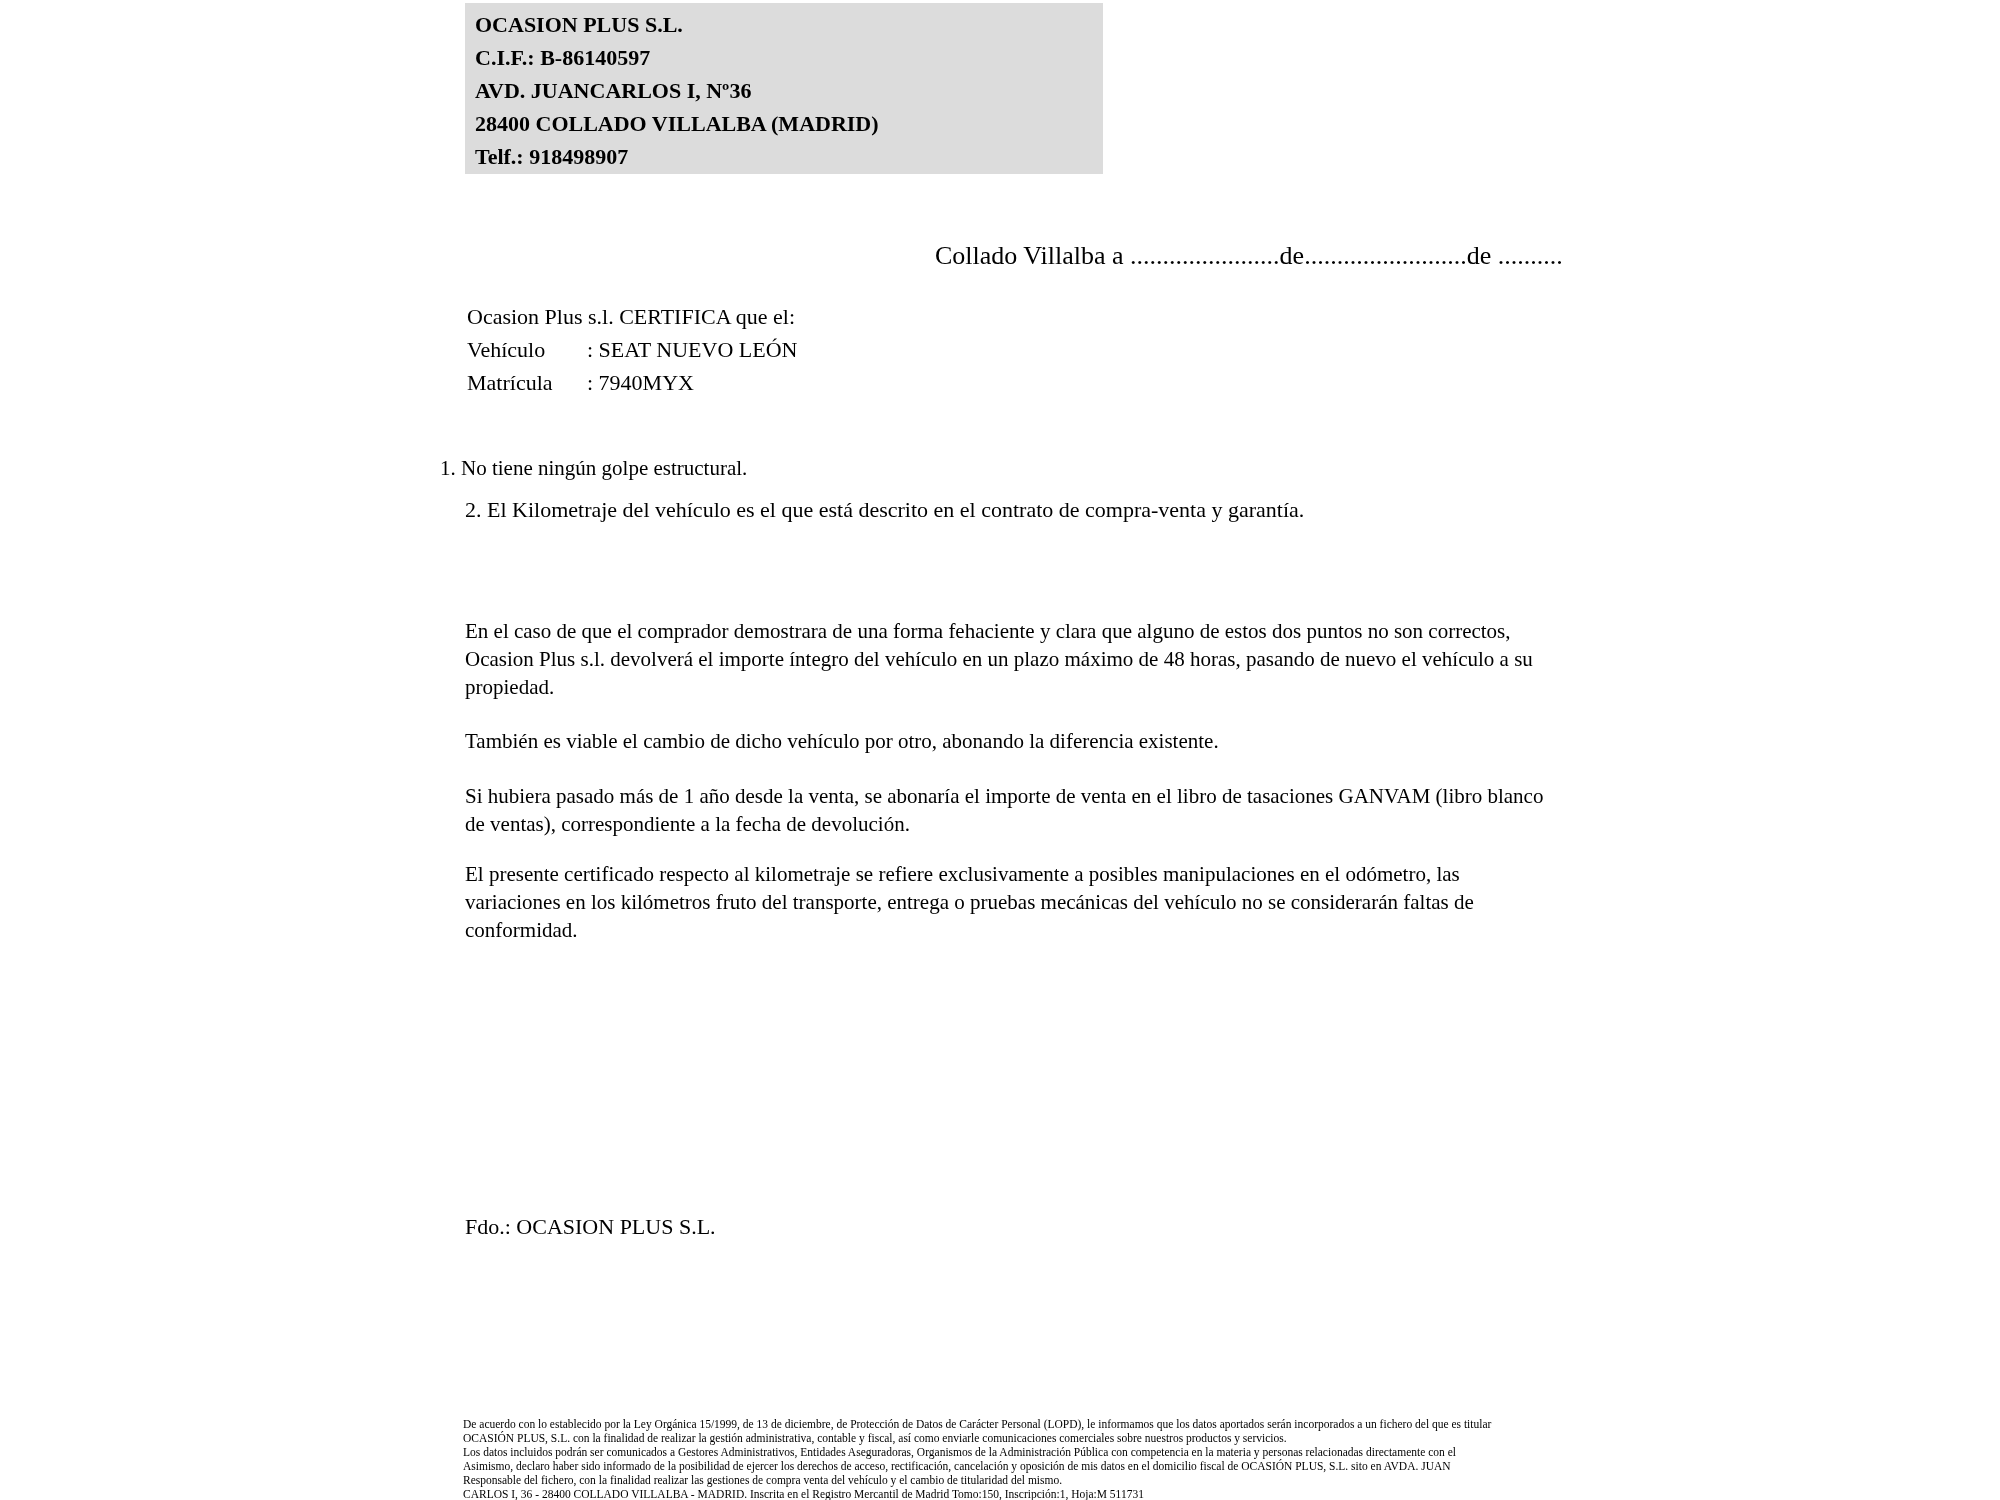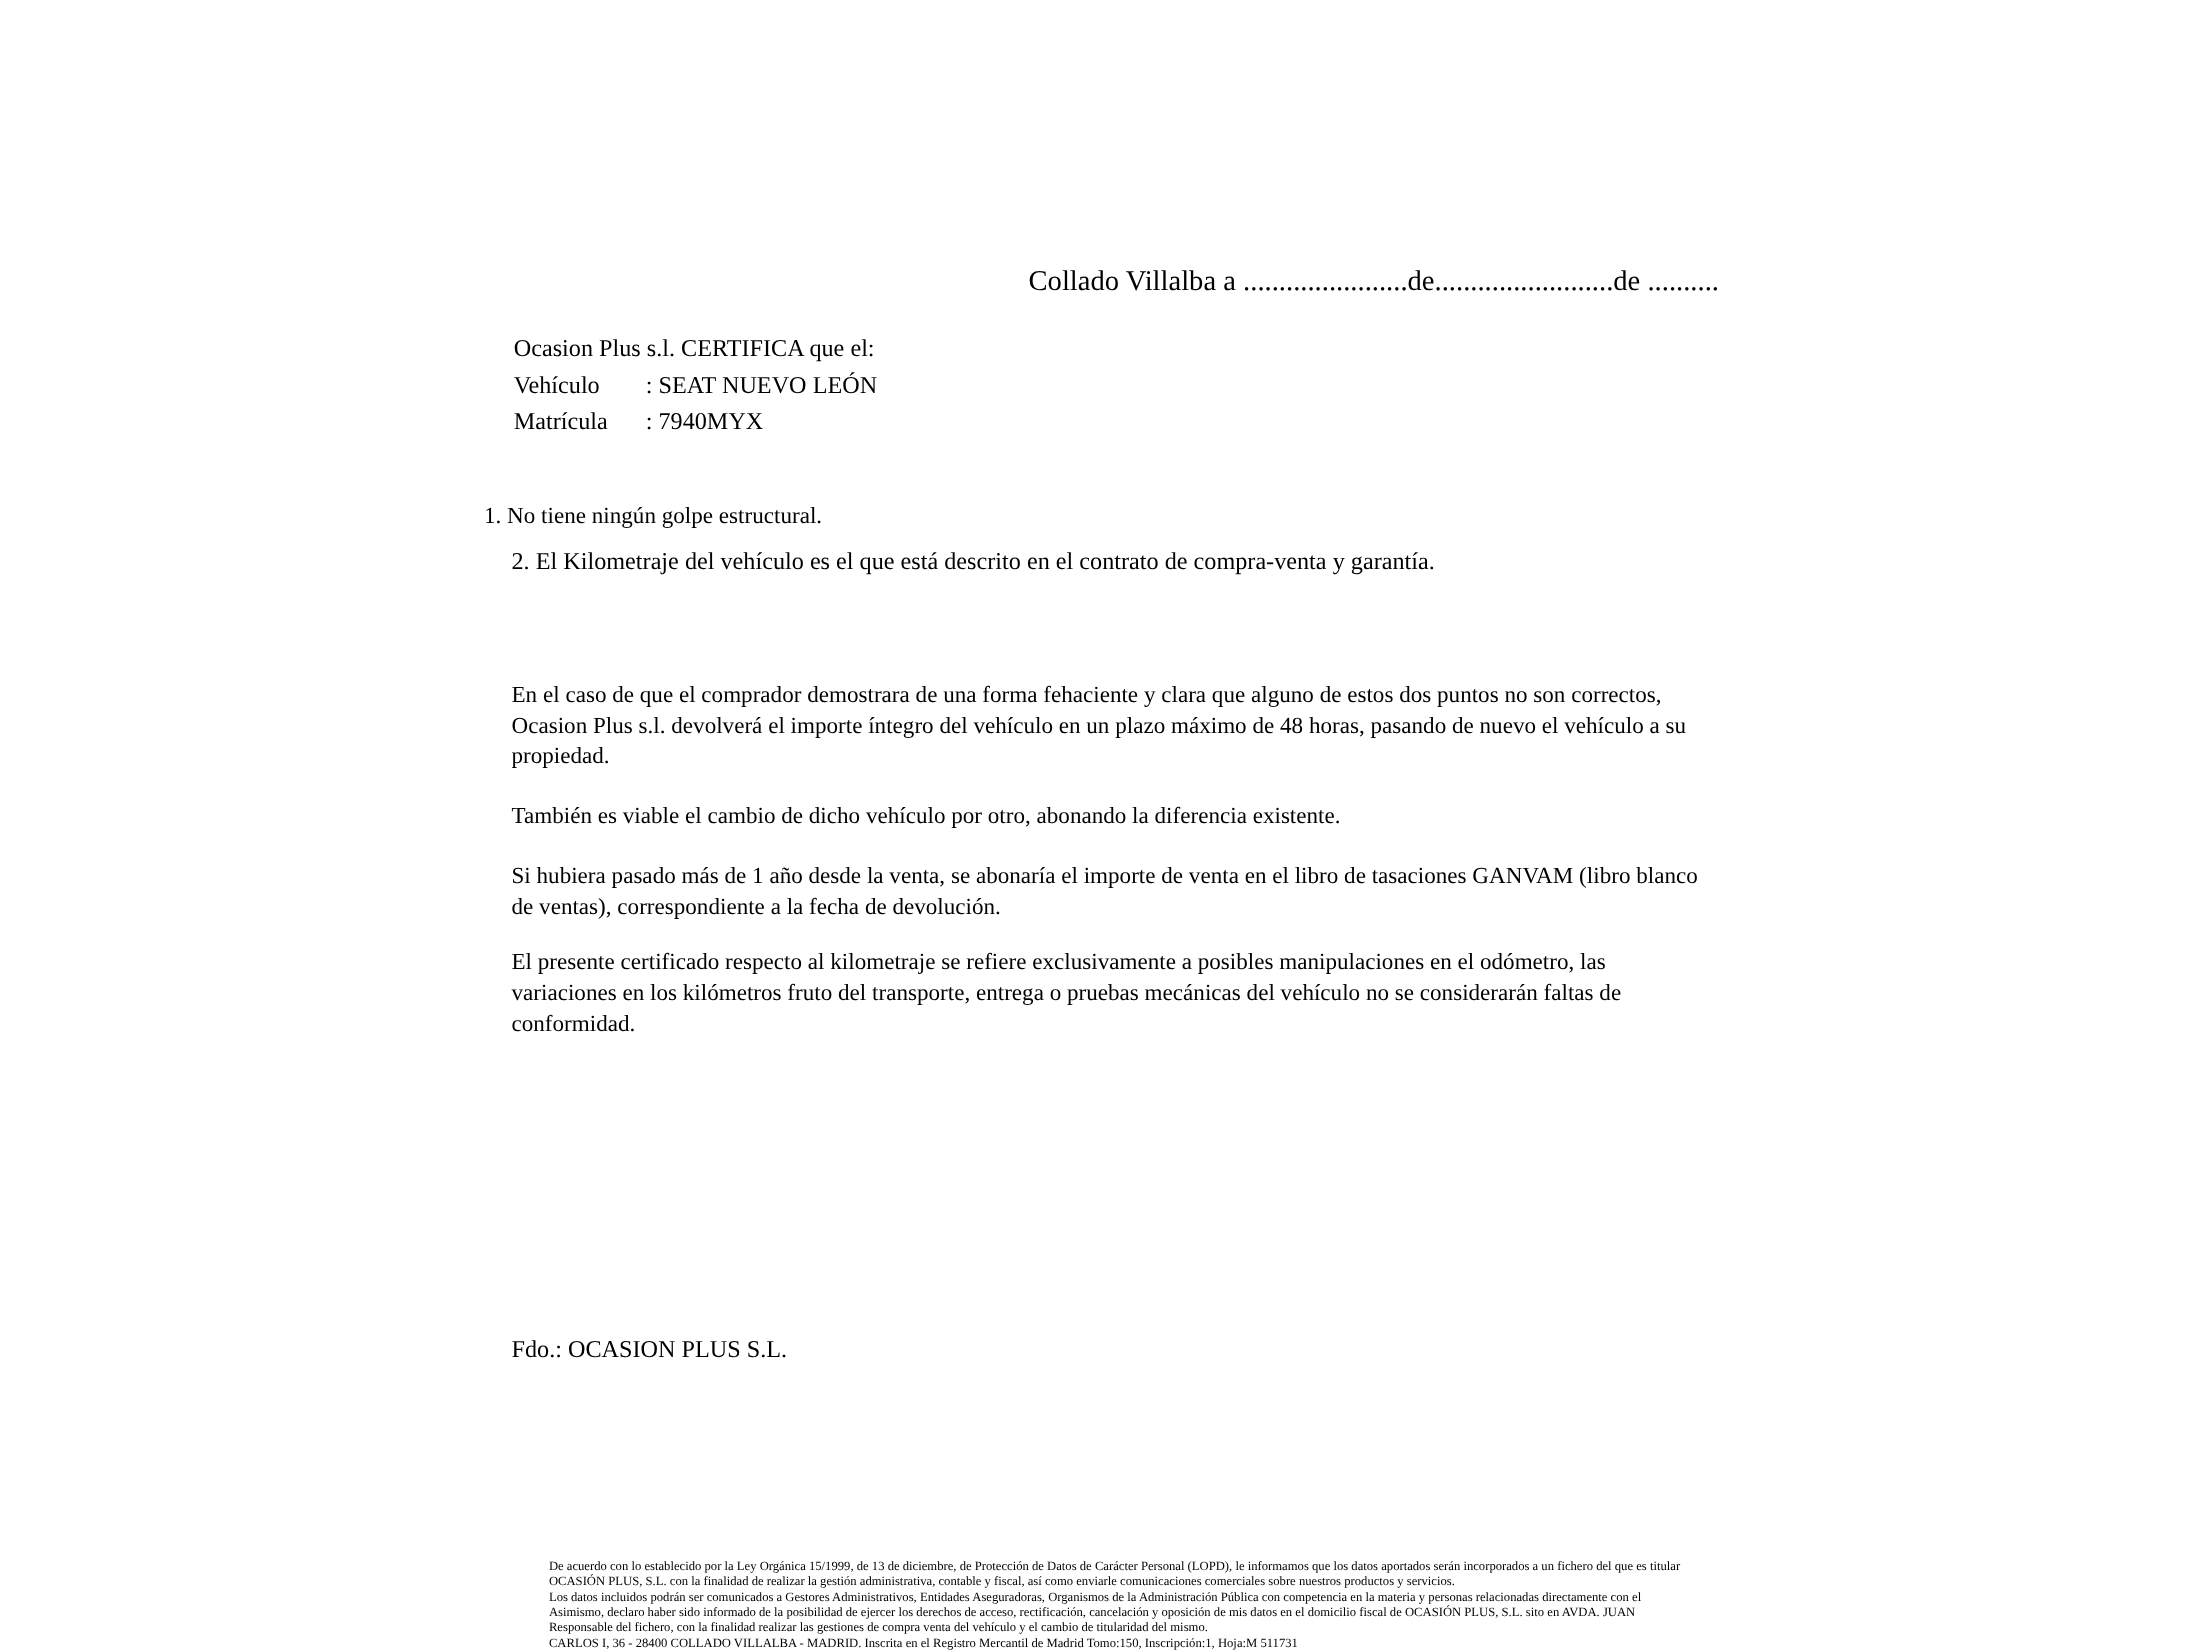--- a/index.html
+++ b/index.html
@@ -79,29 +79,35 @@
     font-size: 22px;
   }
   
   .footer {
     position: absolute;
     left: 463px;
     top: 1417px;
     width: 1120px;
     font-size: 11.5px;
     line-height: 14px;
-    margin-left: 36px;
   }
   .footer-line { white-space: nowrap; }
 </style>
 </head>
 <body>
 
 <div class="page">
 
+  <div class="header-box">
+    <div class="header-line">OCASION PLUS S.L.</div>
+    <div class="header-line">C.I.F.: B-86140597</div>
+    <div class="header-line">AVD. JUANCARLOS I, Nº36</div>
+    <div class="header-line">28400 COLLADO VILLALBA (MADRID)</div>
+    <div class="header-line">Telf.: 918498907</div>
+  </div>
 
   <div class="date-line">Collado Villalba a .......................de.........................de ..........</div>
 
   <div class="certify">
     <div>Ocasion Plus s.l. CERTIFICA que el:</div>
     <div class="cert-row">
       <span class="cert-label">Vehículo</span>
       <span class="cert-value">: SEAT NUEVO LEÓN</span>
     </div>
     <div class="cert-row">

